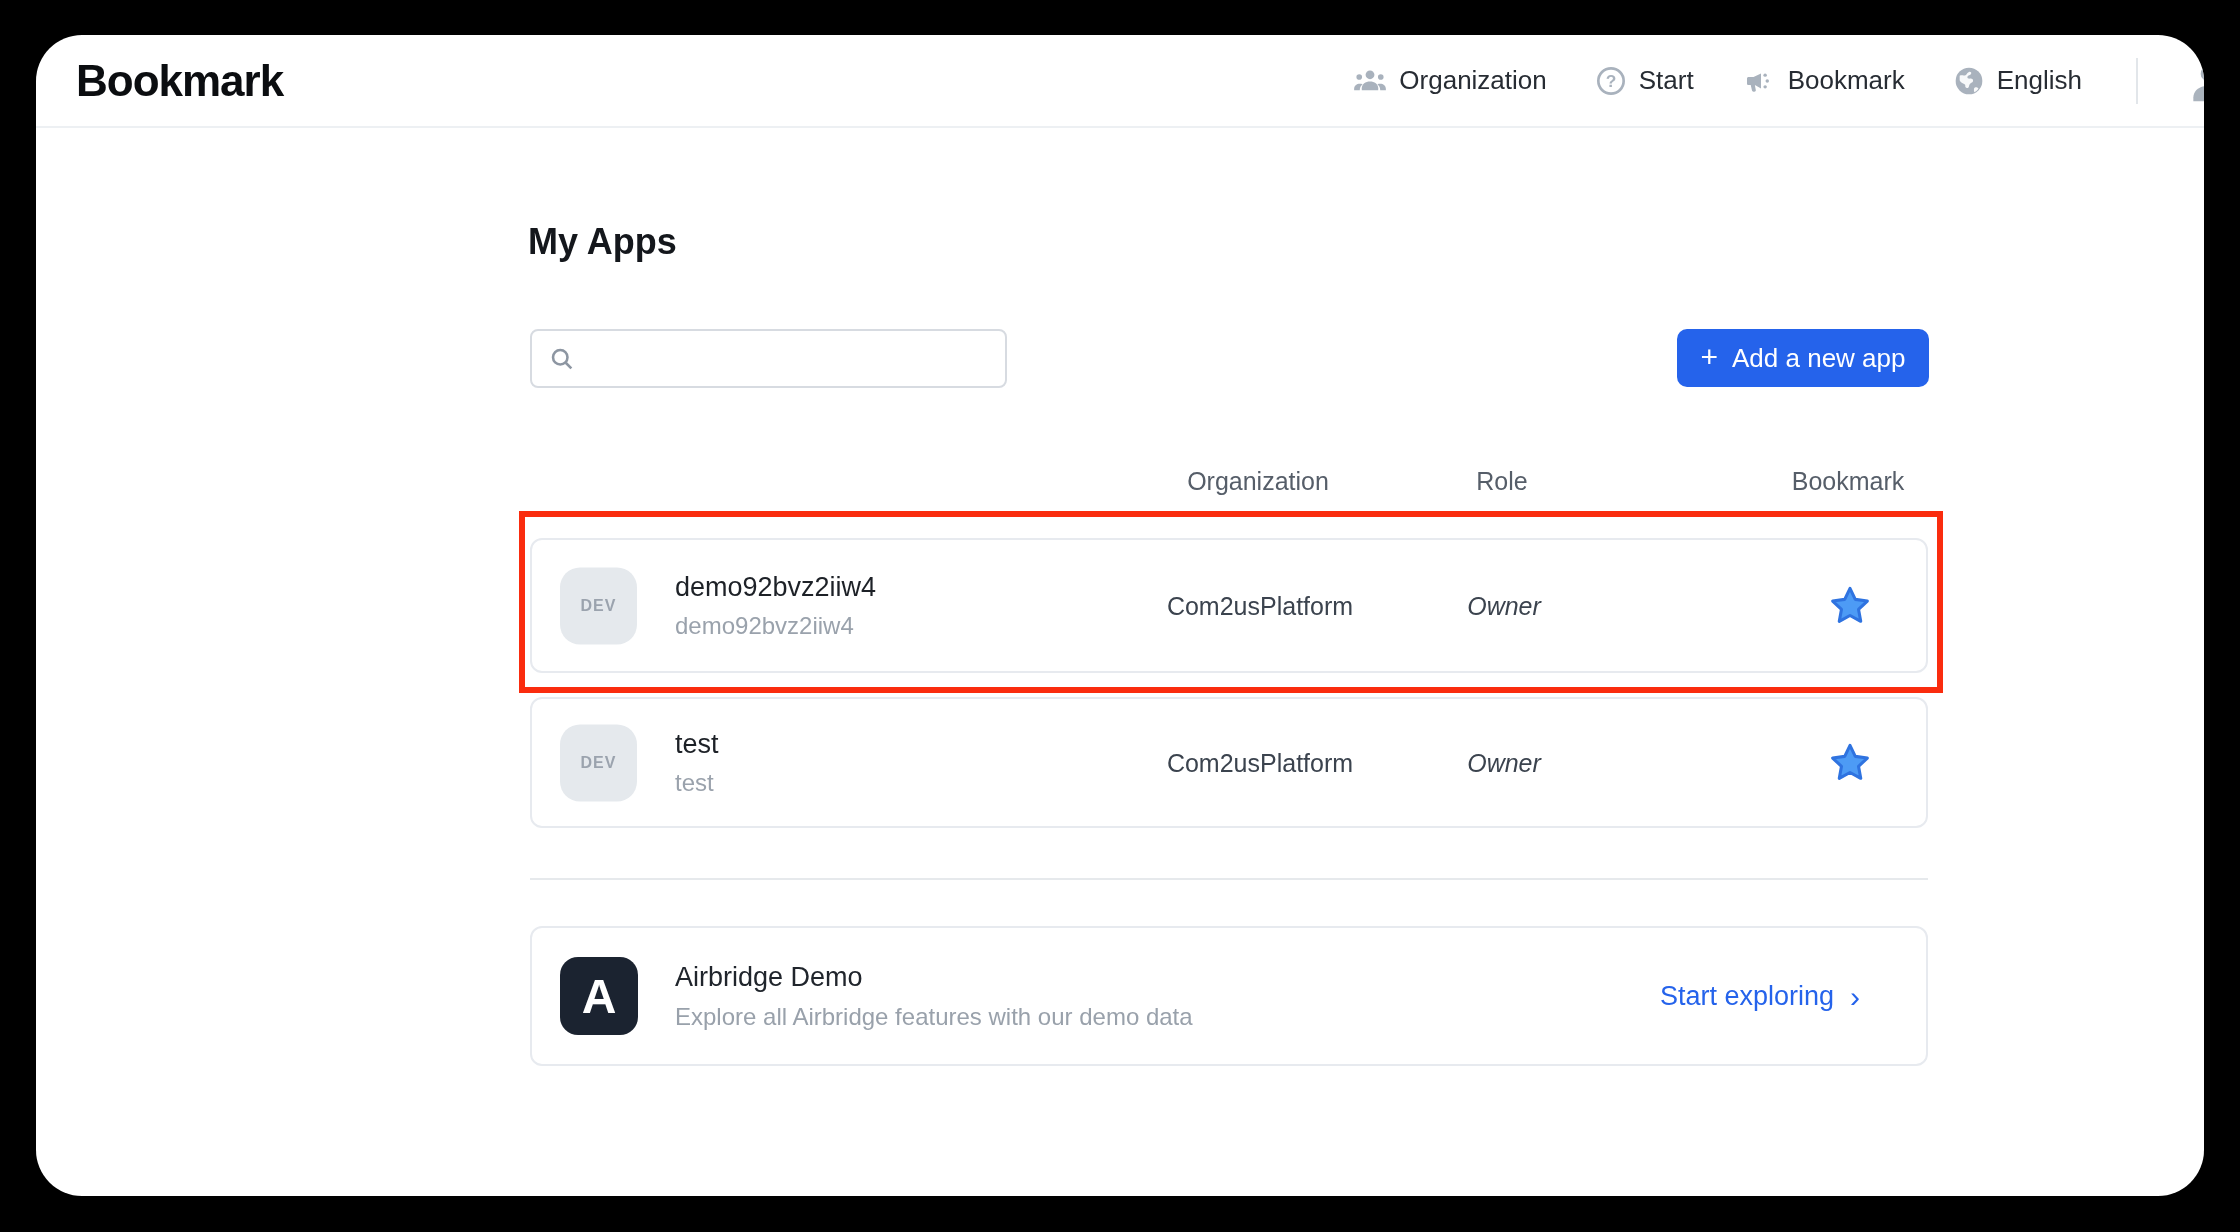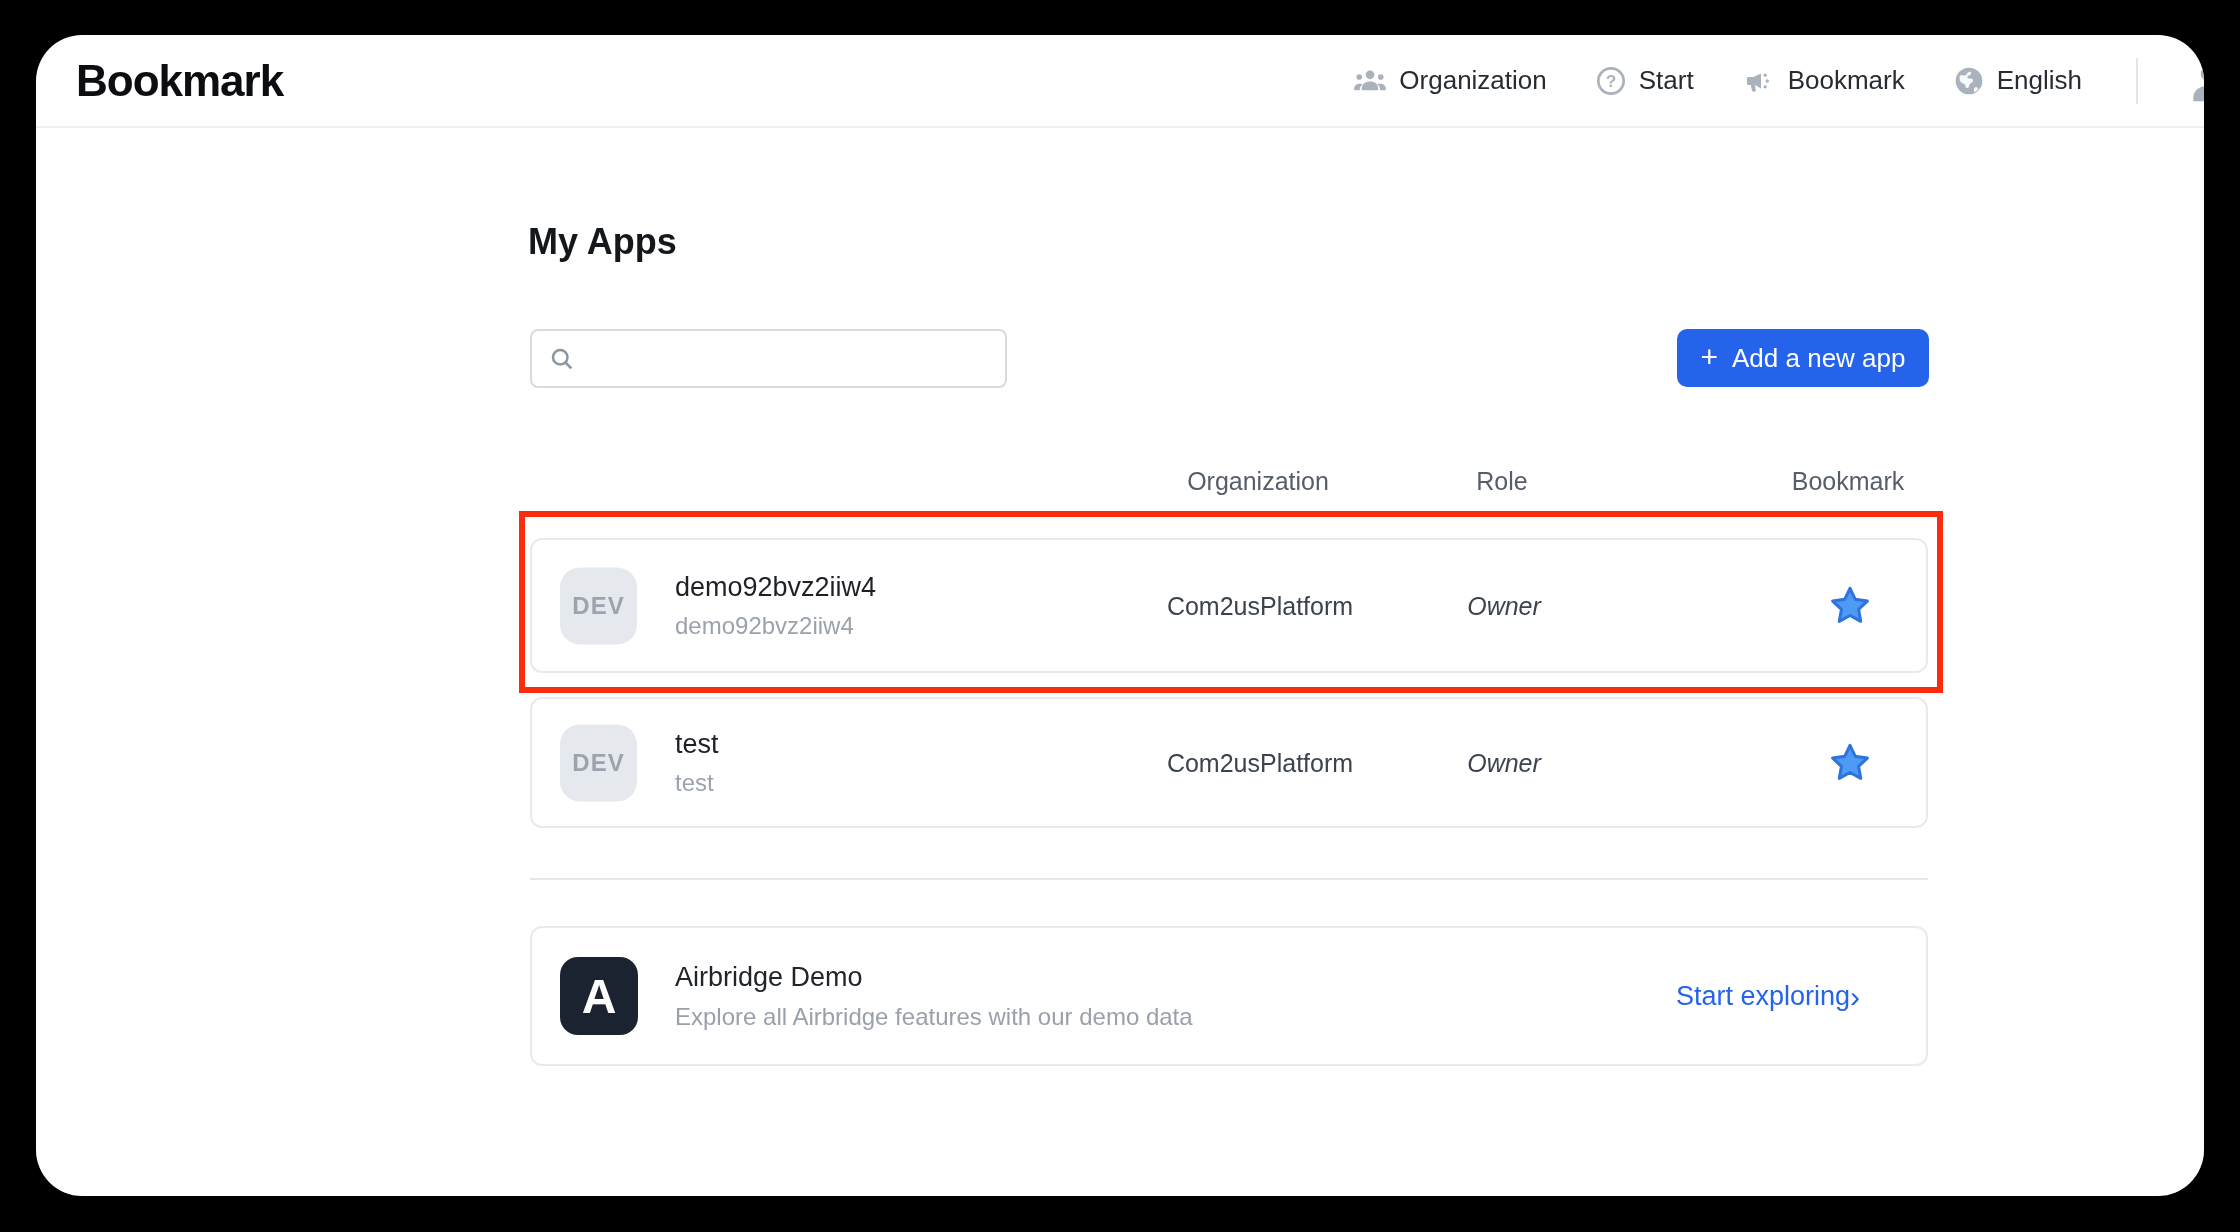--- a/index.html
+++ b/index.html
@@ -64,21 +64,21 @@
     position:absolute;left:494px;width:1398px;
     border:2px solid #e7eaef;border-radius:12px;background:#fff;
     box-sizing:border-box;cursor:pointer;
   }
   .app-row.r0{top:503px;height:135px;}
   .app-row.r1{top:662px;height:131px;}
   .dev-badge{
     position:absolute;left:28px;top:50%;transform:translateY(-50%);
     width:77px;height:77px;border-radius:20px;background:#e5e9ed;
     display:flex;align-items:center;justify-content:center;
-    font-size:24px;font-weight:700;color:#9ba3ae;letter-spacing:1px;
+    font-size:16px;font-weight:700;color:#9ba3ae;letter-spacing:1px;
   }
   .app-names{
     position:absolute;left:143px;top:50%;transform:translateY(-50%);
   }
   .app-name{font-size:27px;color:#1d2127;font-weight:500;}
   .app-sub{font-size:24px;color:#9aa2ac;margin-top:9px;}
   .cell{
     position:absolute;top:50%;transform:translate(-50%,-50%);
     font-size:25px;color:#3b434e;white-space:nowrap;
   }
@@ -100,21 +100,21 @@
     position:absolute;left:28px;top:50%;transform:translateY(-50%);
     width:78px;height:78px;border-radius:18px;background:#1b2330;
     display:flex;align-items:center;justify-content:center;
     color:#fff;font-size:48px;font-weight:700;
   }
   .demo-texts{position:absolute;left:143px;top:50%;transform:translateY(-50%);}
   .demo-title{font-size:27px;color:#20252c;font-weight:500;}
   .demo-desc{font-size:24px;color:#99a1ab;margin-top:10px;}
   .explore-link{
     position:absolute;right:66px;top:50%;transform:translateY(-50%);
-    display:flex;align-items:center;color:#2563eb;font-size:27px;
+    display:flex;align-items:center;gap:16px;color:#2563eb;font-size:27px;
     font-weight:500;cursor:pointer;text-decoration:none;
   }
   .explore-link .chev{font-size:30px;margin-top:2px;}
   .icon{line-height:0;}
 </style>
 </head>
 <body>
 
 <div class="window">
 

